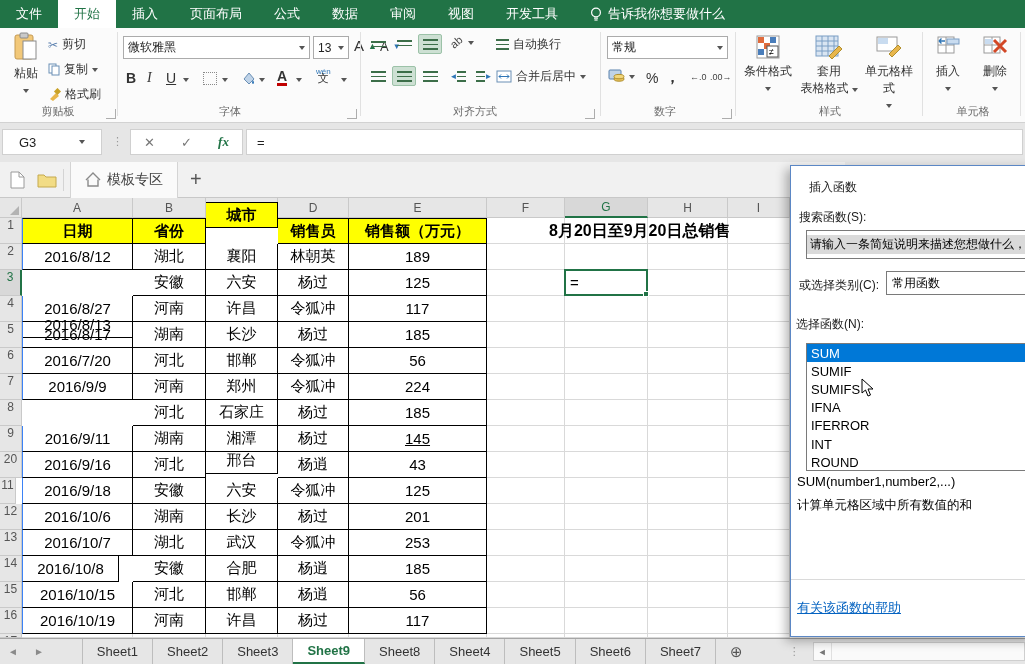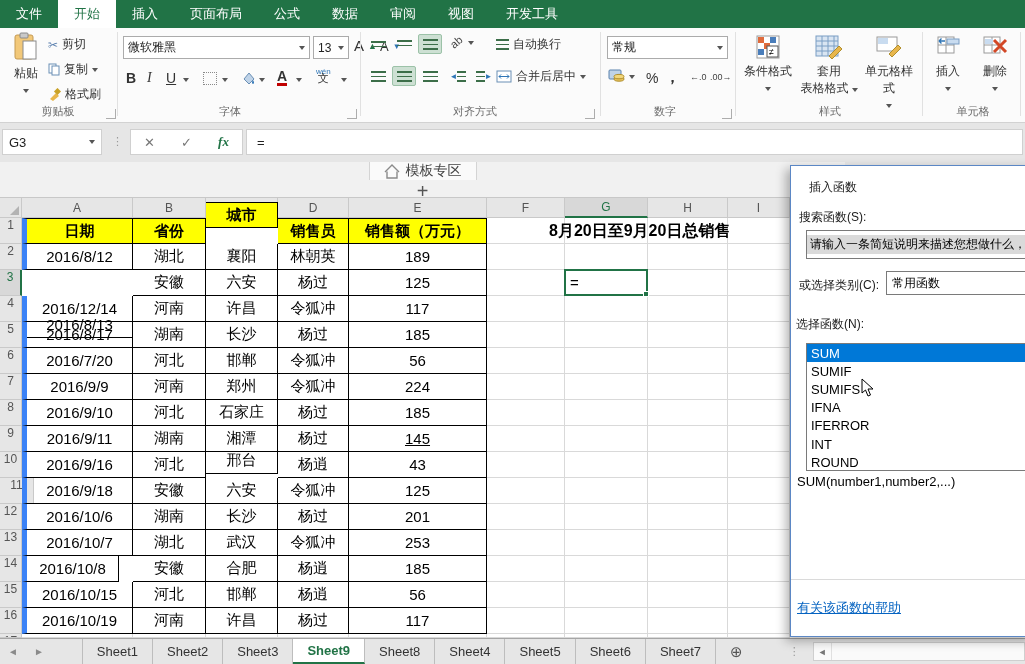--- a/index.html
+++ b/index.html
@@ -28,34 +28,34 @@
      background:repeating-linear-gradient(to bottom,#3c6e49 0 1.6px,transparent 1.6px 4.6px); }
   .alignbtn { display:inline-flex; width:24px; height:20px; align-items:center; justify-content:center; border-radius:2px; }
   .alignbtn.on { background:#CDE0D3; border:1px solid #9CC2A8; }
 
   
   #fbar { left:0; top:123px; width:1025px; height:39px; background:#E6E6E6; }
   .fbox { position:absolute; top:6px; height:26px; background:#fff; border:1px solid #D0D0D0; display:flex; align-items:center; font-size:13px; color:#222; }
   #fgrip { position:absolute; left:112px; top:12px; color:#9a9a9a; font-size:11px; letter-spacing:-1px; }
 
   
-  #doctabs { left:0; top:162px; width:845px; height:36px; background:#F1F1F1; border-bottom:1px solid #C8C8C8; display:flex; align-items:center;flex-direction:column; }
+  #doctabs { left:0; top:162px; width:845px; height:36px; background:#F1F1F1; border-bottom:1px solid #C8C8C8; display:flex; align-items:center; }
   .dtsep { width:1px; height:22px; background:#D4D4D4; margin:0 6px; }
   #tpl-tab { display:flex; align-items:center; gap:6px; background:#FAFAFA; border-left:1px solid #D4D4D4; border-right:1px solid #D4D4D4; height:36px; padding:0 14px; font-size:14px; color:#444; }
   .plusbtn { font-size:20px; color:#555; padding:0 12px; }
 
   
   #grid { left:0; top:198px; width:1025px; height:440px; background:#fff; overflow:hidden; }
   .colhdr, .rowhdr, #selall { background:#E6E6E6; color:#555; font-size:12px; display:flex; align-items:center; justify-content:center; border-right:1px solid #C9C9C9; border-bottom:1px solid #C9C9C9; }
   .colhdr.sel { background:#D8D8D8; color:#217346; border-bottom:2px solid #217346; }
   .rowhdr.sel { background:#D8D8D8; color:#217346; border-right:2px solid #217346; }
   .cell { position:absolute; font-size:15px; color:#000; display:flex; align-items:center; justify-content:center; overflow:hidden; }
   .cell.plain { border-right:1px solid #D9D9D9; border-bottom:1px solid #D9D9D9; }
   .cell.data { border-right:1px solid #000; border-bottom:1px solid #000; }
-  .cell.data.first-col { border-left:5px solid #3b82f6; }
+  .cell.data.first-col { border-left:1px solid #3b82f6; }
   .cell.data.first-row { border-top:1px solid #000; }
   .cell.th { background:#FFFF00; font-weight:bold; }
   #g1title { position:absolute; font-weight:bold; font-size:16px; white-space:nowrap; color:#000; z-index:3; }
   #selbox { position:absolute; border:2px solid #217346; z-index:4; background:transparent; display:flex; align-items:center; font-size:15px; padding-left:4px; }
   #selbox .handle { position:absolute; right:-3px; bottom:-3px; width:6px; height:6px; background:#217346; border:1px solid #fff; }
 
   
   #dialog { left:790px; top:165px; width:245px; height:472px; background:#fff; border:1px solid #5B87C5; border-right:none; box-shadow:-4px 4px 10px rgba(0,0,0,.30); z-index:20; }
   #dialog .lbl { position:absolute; font-size:12px; color:#1a1a1a; white-space:nowrap; }
   #fn-search { position:absolute; left:15px; top:64px; width:232px; height:29px; background:#fff; border:1px solid #7A7A7A; display:flex; align-items:center; font-size:12px; overflow:hidden; white-space:nowrap; }
@@ -90,20 +90,28 @@
         <div class="mtab">文件</div>
         <div class="mtab active">开始</div>
         <div class="mtab">插入</div>
         <div class="mtab">页面布局</div>
         <div class="mtab">公式</div>
         <div class="mtab">数据</div>
         <div class="mtab">审阅</div>
         <div class="mtab">视图</div>
         <div class="mtab">开发工具</div>
       </div>
+    <div id="tellme">
+      <svg width="12" height="15" viewBox="0 0 12 15">
+          <circle cx="6" cy="5.5" r="4.4" fill="none" stroke="#fff" stroke-width="1.2"></circle>
+          <rect x="4" y="10.5" width="4" height="1.2" fill="#fff"></rect>
+          <rect x="4.4" y="12.4" width="3.2" height="1.2" fill="#fff"></rect>
+        </svg>
+      <span>告诉我你想要做什么</span>
+    </div>
   </div>
 
   <div id="ribbon" class="abs">
 
     <div class="bigbtn" style="left:6px;top:4px;width:40px;">
       <svg width="26" height="30" viewBox="0 0 26 30">
           <rect x="2" y="3" width="18" height="24" rx="2" fill="#F2C879" stroke="#C49A53"></rect>
           <rect x="7" y="1" width="8" height="5" rx="1" fill="#C9C9C9" stroke="#8a8a8a"></rect>
           <rect x="10" y="9" width="13" height="18" fill="#fff" stroke="#8a8a8a"></rect>
         </svg>
@@ -299,21 +307,21 @@
           <rect x="3" y="5" width="8" height="5" fill="#C9DCF0"></rect>
           <path d="M12 6 L24 18 M24 6 L12 18" stroke="#D24726" stroke-width="3" fill="none"></path>
         </svg>
       <div>删除</div><span class="dd"></span>
     </div>
     <div class="grplabel" style="left:938px;width:70px;">单元格</div>
     <div class="rsep" style="left:1020px;"></div>
   </div>
 
   <div id="fbar" class="abs">
-    <div class="fbox" style="left:2px;width:100px;justify-content:space-between;padding:0 6px;">
+    <div class="fbox" style="left:2px;width:100px;justify-content:space-between;padding:0 16px;">
       <span>G3</span>
         <span class="dd"></span>
     </div>
     <div id="fgrip">⋮</div>
     <div class="fbox" style="left:130px;width:113px;justify-content:space-around;">
       <span style="color:#777;">✕</span>
       <span style="color:#777;">✓</span>
       <span style="color:#217346;font-style:italic;font-family:'Liberation Serif',serif;font-weight:bold;">fx</span>
     </div>
     <div class="fbox" style="left:246px;width:777px;padding:0 10px;">
@@ -355,22 +363,22 @@
       <div class="colhdr abs" style="left: 728px; top: 0px; width: 62px; height: 20px; position: absolute;">I</div>
       <div class="rowhdr abs" style="left: 0px; top: 20px; width: 22px; height: 26px; position: absolute; overflow: hidden; align-items: flex-start;">1</div>
       <div class="rowhdr abs" style="left: 0px; top: 46px; width: 22px; height: 26px; position: absolute; overflow: hidden; align-items: flex-start;">2</div>
       <div class="rowhdr abs sel" style="left: 0px; top: 72px; width: 22px; height: 26px; position: absolute; overflow: hidden; align-items: flex-start;">3</div>
       <div class="rowhdr abs" style="left: 0px; top: 98px; width: 22px; height: 26px; position: absolute; overflow: hidden; align-items: flex-start;">4</div>
       <div class="rowhdr abs" style="left: 0px; top: 124px; width: 22px; height: 26px; position: absolute; overflow: hidden; align-items: flex-start;">5</div>
       <div class="rowhdr abs" style="left: 0px; top: 150px; width: 22px; height: 26px; position: absolute; overflow: hidden; align-items: flex-start;">6</div>
       <div class="rowhdr abs" style="left: 0px; top: 176px; width: 22px; height: 26px; position: absolute; overflow: hidden; align-items: flex-start;">7</div>
       <div class="rowhdr abs" style="left: 0px; top: 202px; width: 22px; height: 26px; position: absolute; overflow: hidden; align-items: flex-start;">8</div>
       <div class="rowhdr abs" style="left: 0px; top: 228px; width: 22px; height: 26px; position: absolute; overflow: hidden; align-items: flex-start;">9</div>
-      <div class="rowhdr abs" style="left: 0px; top: 254px; width: 22px; height: 26px; position: absolute; overflow: hidden; align-items: flex-start;">10</div>
-      <div class="rowhdr abs" style="left: 0px; top: 280px; width: 34px; height: 26px; position: absolute; overflow: hidden; align-items: flex-start;">11</div>
+      <div class="rowhdr abs" style="left: 0px; top: 254px; width: 22px; height: 26px; position: absolute; overflow: hidden; align-items: flex-start;">20</div>
+      <div class="rowhdr abs" style="left: 0px; top: 280px; width: 16px; height: 26px; position: absolute; overflow: hidden; align-items: flex-start;">11</div>
       <div class="rowhdr abs" style="left: 0px; top: 306px; width: 22px; height: 26px; position: absolute; overflow: hidden; align-items: flex-start;">12</div>
       <div class="rowhdr abs" style="left: 0px; top: 332px; width: 22px; height: 26px; position: absolute; overflow: hidden; align-items: flex-start;">13</div>
       <div class="rowhdr abs" style="left: 0px; top: 358px; width: 22px; height: 26px; position: absolute; overflow: hidden; align-items: flex-start;">14</div>
       <div class="rowhdr abs" style="left: 0px; top: 384px; width: 22px; height: 26px; position: absolute; overflow: hidden; align-items: flex-start;">15</div>
       <div class="rowhdr abs" style="left: 0px; top: 410px; width: 22px; height: 26px; position: absolute; overflow: hidden; align-items: flex-start;">16</div>
       <div class="rowhdr abs" style="left: 0px; top: 436px; width: 22px; height: 4px; position: absolute; overflow: hidden; align-items: flex-start;">17</div>
       <div class="cell data first-col first-row th" style="left: 22px; top: 20px; width: 111px; height: 26px; position: absolute;">日期</div>
       <div class="cell data first-row th" style="left: 133px; top: 20px; width: 73px; height: 26px; position: absolute;">省份</div>
       <div class="cell data first-row th" style="left: 206px; top: 4px; width: 72px; height: 26px; position: absolute;">城市</div>
       <div class="cell data first-row th" style="left: 278px; top: 20px; width: 71px; height: 26px; position: absolute;">销售员</div>
@@ -390,21 +398,21 @@
       <div class="cell plain" style="left: 728px; top: 46px; width: 62px; height: 26px; position: absolute;"></div>
       <div class="cell data first-col" style="left: 22px; top: 72px; width: 111px; height: 26px; position: absolute; margin-top: 42px;">2016/8/13</div>
       <div class="cell data" style="left: 133px; top: 72px; width: 73px; height: 26px; position: absolute;">安徽</div>
       <div class="cell data" style="left: 206px; top: 72px; width: 72px; height: 26px; position: absolute;">六安</div>
       <div class="cell data" style="left: 278px; top: 72px; width: 71px; height: 26px; position: absolute;">杨过</div>
       <div class="cell data" style="left: 349px; top: 72px; width: 138px; height: 26px; position: absolute;">125</div>
       <div class="cell plain" style="left: 487px; top: 72px; width: 78px; height: 26px; position: absolute;"></div>
       <div class="cell plain" style="left: 565px; top: 72px; width: 83px; height: 26px; position: absolute;"></div>
       <div class="cell plain" style="left: 648px; top: 72px; width: 80px; height: 26px; position: absolute;"></div>
       <div class="cell plain" style="left: 728px; top: 72px; width: 62px; height: 26px; position: absolute;"></div>
-      <div class="cell data first-col" style="left: 22px; top: 98px; width: 111px; height: 26px; position: absolute;">2016/12/14</div>
+      <div class="cell data first-col" style="left: 22px; top: 98px; width: 111px; height: 26px; position: absolute;">2016/8/27</div>
       <div class="cell data" style="left: 133px; top: 98px; width: 73px; height: 26px; position: absolute;">河南</div>
       <div class="cell data" style="left: 206px; top: 98px; width: 72px; height: 26px; position: absolute;">许昌</div>
       <div class="cell data" style="left: 278px; top: 98px; width: 71px; height: 26px; position: absolute;">令狐冲</div>
       <div class="cell data" style="left: 349px; top: 98px; width: 138px; height: 26px; position: absolute;">117</div>
       <div class="cell plain" style="left: 487px; top: 98px; width: 78px; height: 26px; position: absolute;"></div>
       <div class="cell plain" style="left: 565px; top: 98px; width: 83px; height: 26px; position: absolute;"></div>
       <div class="cell plain" style="left: 648px; top: 98px; width: 80px; height: 26px; position: absolute;"></div>
       <div class="cell plain" style="left: 728px; top: 98px; width: 62px; height: 26px; position: absolute;"></div>
       <div class="cell data first-col" style="left: 22px; top: 124px; width: 111px; height: 26px; position: absolute;">2016/8/17</div>
       <div class="cell data" style="left: 133px; top: 124px; width: 73px; height: 26px; position: absolute;">湖南</div>
@@ -426,21 +434,20 @@
       <div class="cell plain" style="left: 728px; top: 150px; width: 62px; height: 26px; position: absolute;"></div>
       <div class="cell data first-col" style="left: 22px; top: 176px; width: 111px; height: 26px; position: absolute;">2016/9/9</div>
       <div class="cell data" style="left: 133px; top: 176px; width: 73px; height: 26px; position: absolute;">河南</div>
       <div class="cell data" style="left: 206px; top: 176px; width: 72px; height: 26px; position: absolute;">郑州</div>
       <div class="cell data" style="left: 278px; top: 176px; width: 71px; height: 26px; position: absolute;">令狐冲</div>
       <div class="cell data" style="left: 349px; top: 176px; width: 138px; height: 26px; position: absolute;">224</div>
       <div class="cell plain" style="left: 487px; top: 176px; width: 78px; height: 26px; position: absolute;"></div>
       <div class="cell plain" style="left: 565px; top: 176px; width: 83px; height: 26px; position: absolute;"></div>
       <div class="cell plain" style="left: 648px; top: 176px; width: 80px; height: 26px; position: absolute;"></div>
       <div class="cell plain" style="left: 728px; top: 176px; width: 62px; height: 26px; position: absolute;"></div>
-      <div class="cell data first-col" style="left: 22px; top: 202px; width: 111px; height: 26px; position: absolute;">2016/9/10</div>
       <div class="cell data" style="left: 133px; top: 202px; width: 73px; height: 26px; position: absolute;">河北</div>
       <div class="cell data" style="left: 206px; top: 202px; width: 72px; height: 26px; position: absolute;">石家庄</div>
       <div class="cell data" style="left: 278px; top: 202px; width: 71px; height: 26px; position: absolute;">杨过</div>
       <div class="cell data" style="left: 349px; top: 202px; width: 138px; height: 26px; position: absolute;">185</div>
       <div class="cell plain" style="left: 487px; top: 202px; width: 78px; height: 26px; position: absolute;"></div>
       <div class="cell plain" style="left: 565px; top: 202px; width: 83px; height: 26px; position: absolute;"></div>
       <div class="cell plain" style="left: 648px; top: 202px; width: 80px; height: 26px; position: absolute;"></div>
       <div class="cell plain" style="left: 728px; top: 202px; width: 62px; height: 26px; position: absolute;"></div>
       <div class="cell data first-col" style="left: 22px; top: 228px; width: 111px; height: 26px; position: absolute;">2016/9/11</div>
       <div class="cell data" style="left: 133px; top: 228px; width: 73px; height: 26px; position: absolute;">湖南</div>
@@ -544,20 +551,21 @@
     <div id="fn-list">
         <div class="fn-item sel">SUM</div>
         <div class="fn-item">SUMIF</div>
         <div class="fn-item">SUMIFS</div>
         <div class="fn-item">IFNA</div>
         <div class="fn-item">IFERROR</div>
         <div class="fn-item">INT</div>
         <div class="fn-item">ROUND</div>
       </div>
     <div id="fn-sig">SUM(number1,number2,...)</div>
+    <div id="fn-desc">计算单元格区域中所有数值的和</div>
     <div id="dlg-sep"></div>
     <div id="fn-help">有关该函数的帮助</div>
     <svg id="cursor" width="14" height="20" viewBox="0 0 14 20">
         <path d="M1 1 L1 15 L4.5 12 L7 18 L9.5 17 L7 11 L12 11 Z" fill="#fff" stroke="#000" stroke-width="1"></path>
       </svg>
   </div>
 
   <div id="sheetbar" class="abs">
     <span class="navarr">◄</span>
     <span class="navarr">►</span>

